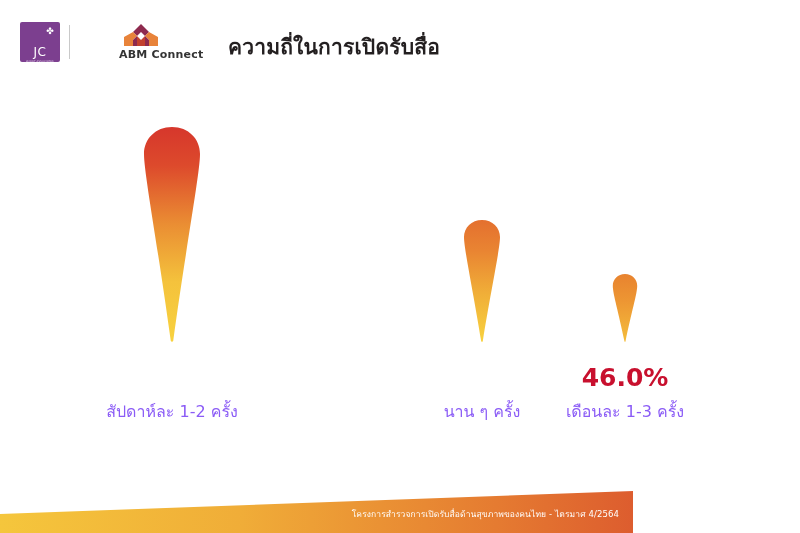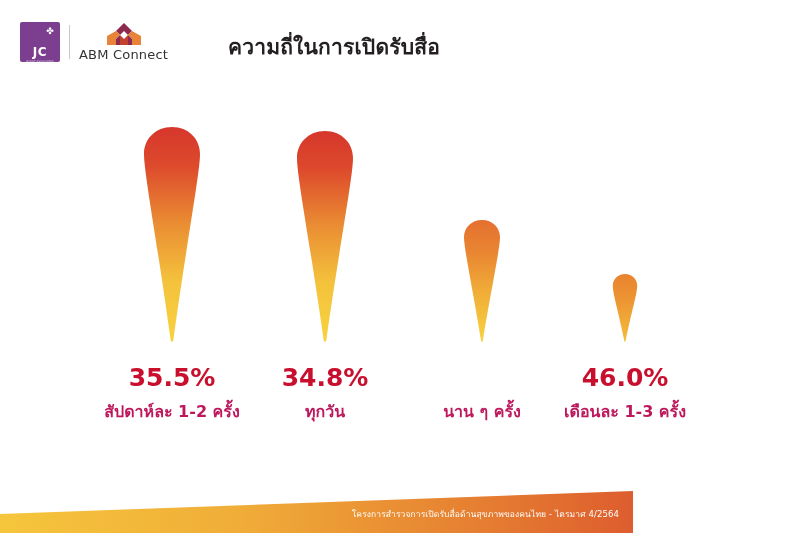--- a/index.html
+++ b/index.html
@@ -51,21 +51,21 @@
     width: 8px;
     height: 8px;
     color: #ffffff;
     font-size: 9px;
     line-height: 8px;
     text-align: center;
   }
   .jc-logo .jc-text {
     color: #ffffff;
     font-size: 12px;
-    font-weight: 700;
+    font-weight: 400;
     letter-spacing: 0.5px;
     margin-top: 23px;
   }
   .jc-logo .jc-sub {
     color: #e7d6ee;
     font-size: 2.6px;
     letter-spacing: 0.2px;
     margin-top: 1px;
     white-space: nowrap;
     transform: scale(0.95);
@@ -78,25 +78,26 @@
   }
 
   .abm-logo {
     display: flex;
     flex-direction: column;
     align-items: center;
     gap: 2px;
   }
   .abm-mark { display:block; }
   .abm-text {
-    font-size: 13px;
-    font-weight: 400;
+    font-size: 11px;
+    font-weight: 700;
     color: #333333;
     letter-spacing: 0.2px;
     white-space: nowrap;
+    margin-left: 40px;
   }
 
   .title {
     position: absolute;
     top: 30px;
     left: 0;
     width: 668px;
     text-align: center;
     font-size: 21px;
     font-weight: 700;
@@ -145,22 +146,22 @@
     letter-spacing: 0px;
   }
 
   .cat {
     position: absolute;
     left: -20px;
     width: 200px;
     bottom: 6px;
     text-align: center;
     font-size: 16px;
-    font-weight: 700;
-    color: #be185d;
+    font-weight: 400;
+    color: #8b5cf6;
     white-space: nowrap;
   }
 
   
   .footer {
     position: absolute;
     left: 0;
     bottom: 0;
     width: 633px;
     height: 58px;
@@ -221,42 +222,23 @@
             <stop offset="0%" stop-color="#d6372c"></stop>
             <stop offset="18%" stop-color="#dd4a2c"></stop>
             <stop offset="45%" stop-color="#ea8d33"></stop>
             <stop offset="72%" stop-color="#f4c23c"></stop>
             <stop offset="100%" stop-color="#f8d23f"></stop>
           </linearGradient>
         </defs>
         <path d="M30 0 C46.5 0 58 12 58 27 C58 46 44 120 31.2 214 C30.8 215 29.2 215 28.8 214 C16 120 2 46 2 27 C2 12 13.5 0 30 0 Z" fill="url(#g1)"></path>
       </svg>
     </div>
-    <div class="pct">35.5%</div>
     <div class="cat">สัปดาห์ละ 1-2 ครั้ง</div>
   </div>
 
-  <div class="bar-col" style="left:245px;">
-    <div class="drop-wrap">
-      <svg class="drop" width="60" height="211" viewBox="0 0 60 211">
-        <defs>
-          <linearGradient id="g2" x1="0" y1="0" x2="0" y2="1">
-            <stop offset="0%" stop-color="#d6372c"></stop>
-            <stop offset="18%" stop-color="#dd4a2c"></stop>
-            <stop offset="45%" stop-color="#ea8d33"></stop>
-            <stop offset="72%" stop-color="#f4c23c"></stop>
-            <stop offset="100%" stop-color="#f8d23f"></stop>
-          </linearGradient>
-        </defs>
-        <path d="M30 0 C46.5 0 58 12 58 27 C58 46 44 118 31.2 210 C30.8 211 29.2 211 28.8 210 C16 118 2 46 2 27 C2 12 13.5 0 30 0 Z" fill="url(#g2)"></path>
-      </svg>
-    </div>
-    <div class="pct">34.8%</div>
-    <div class="cat">ทุกวัน</div>
-  </div>
 
   <div class="bar-col" style="left:402px;">
     <div class="drop-wrap">
       <svg class="drop" width="38" height="122" viewBox="0 0 38 122">
         <defs>
           <linearGradient id="g3" x1="0" y1="0" x2="0" y2="1">
             <stop offset="0%" stop-color="#e4702f"></stop>
             <stop offset="25%" stop-color="#e98432"></stop>
             <stop offset="60%" stop-color="#f0ae38"></stop>
             <stop offset="100%" stop-color="#f8d23f"></stop>

